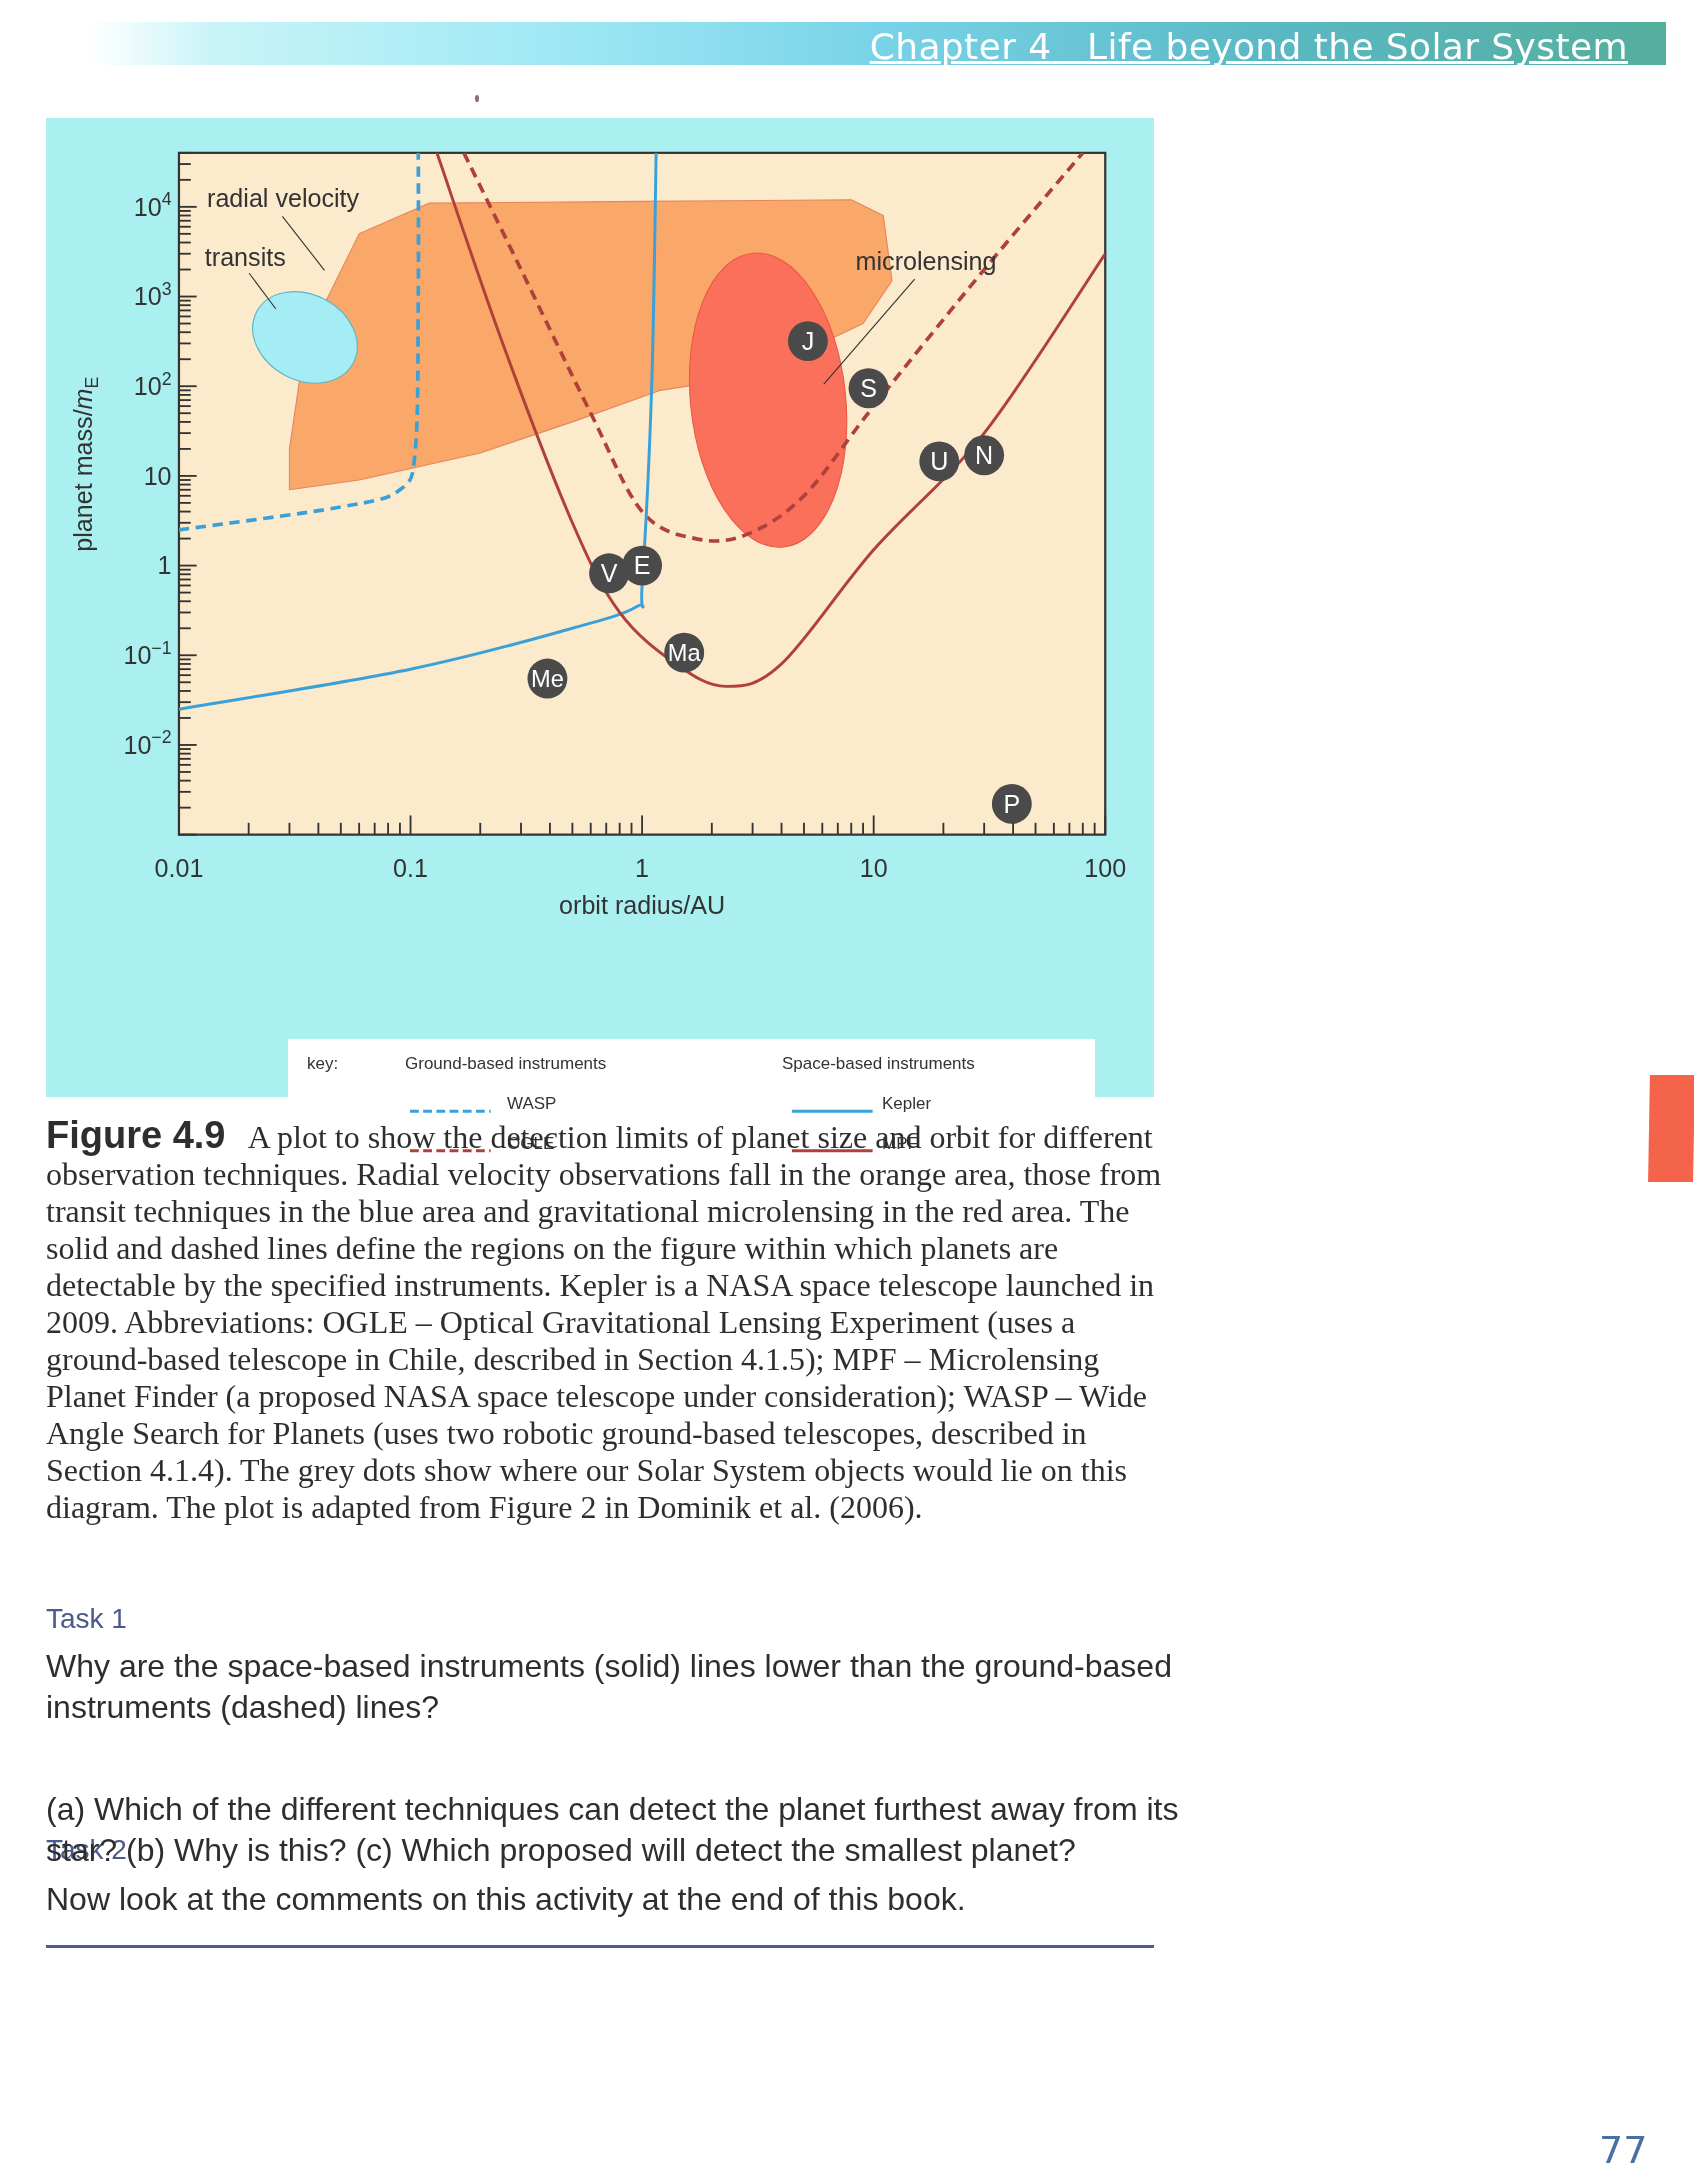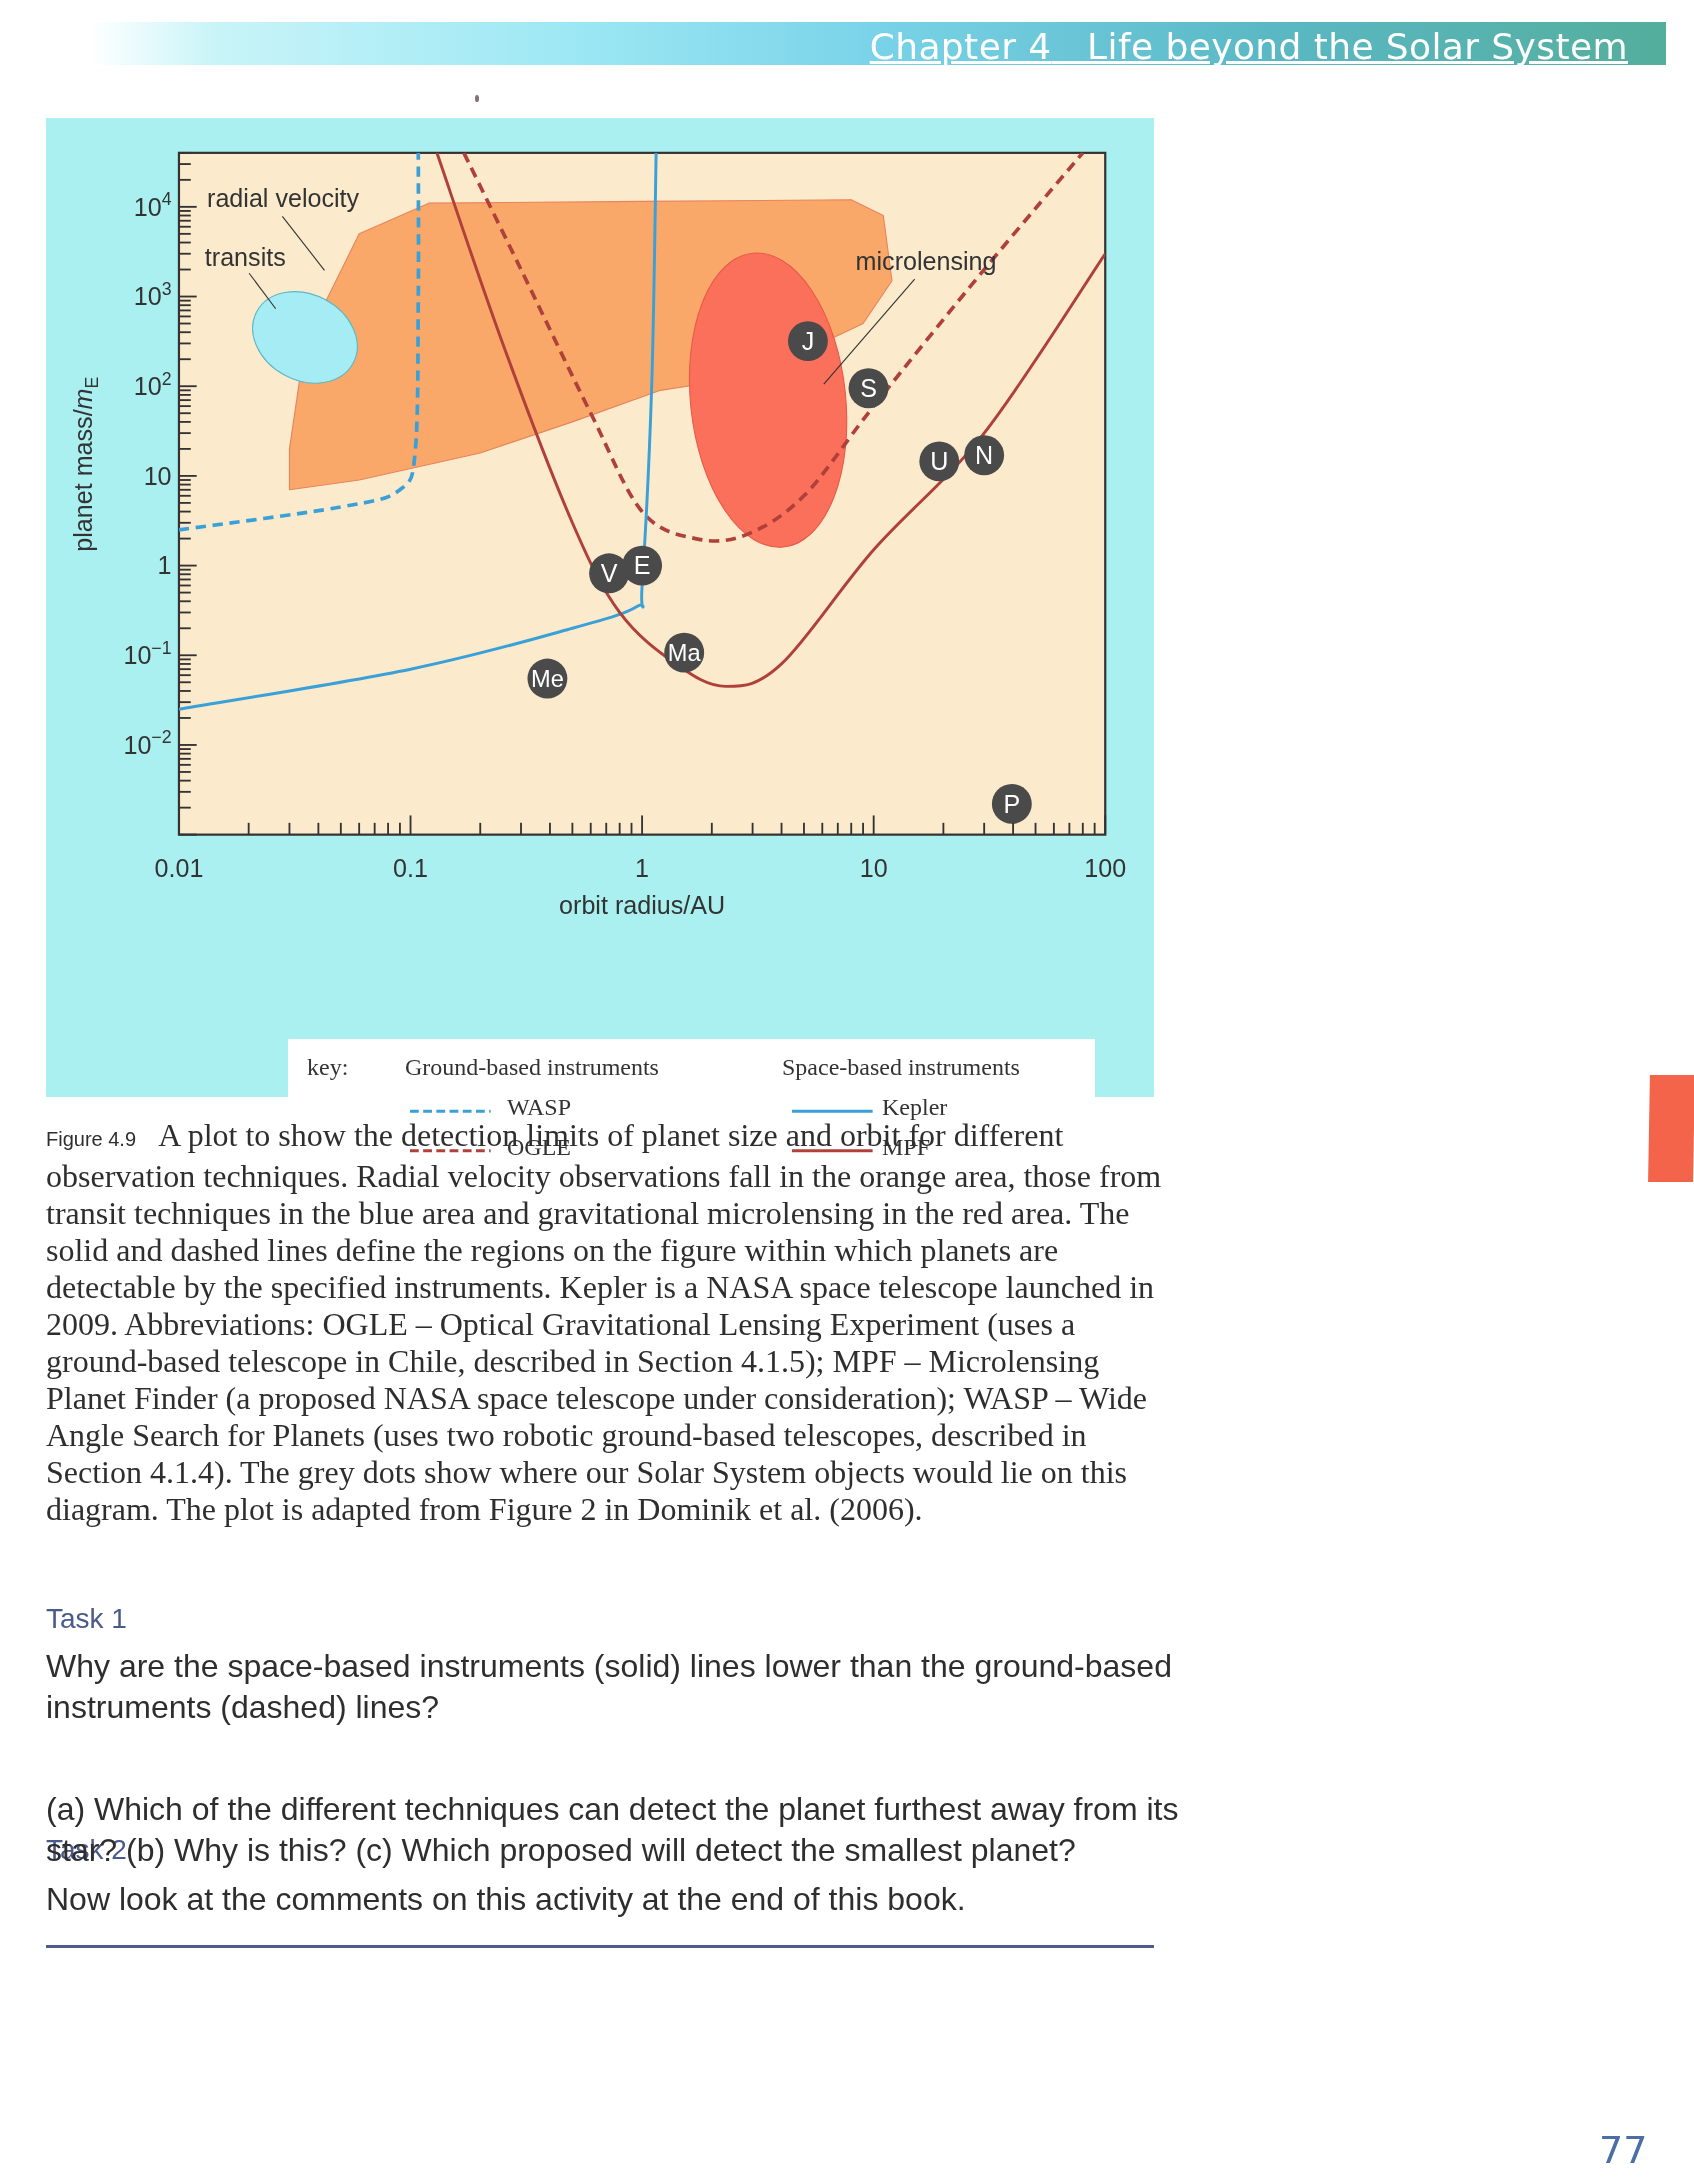--- a/index.html
+++ b/index.html
@@ -5,24 +5,24 @@
   html, body { margin:0; padding:0; }
   body { width:1694px; height:2183px; background:#ffffff; position:relative; overflow:hidden;
          font-family:"Liberation Sans", sans-serif; }
   .header-band { position:absolute; left:89px; top:22px; width:1577px; height:43px;
       background:linear-gradient(to right, #ffffff 0%, #c8f4f8 8%, #9ee8f4 30%, #79d3e8 50%, #5ab8c4 75%, #54ae9c 100%); }
   .header-title { position:absolute; right:38px; top:4.4px; color:#ffffff; font-size:36px;
       font-family:"DejaVu Sans", sans-serif; white-space:pre; letter-spacing:0.4px;text-decoration:underline; }
   .figure-panel { position:absolute; left:46px; top:118px; width:1108px; height:979px; background:#aaf0f0; }
   #chart-svg { position:absolute; left:0; top:0; }
   .key-box { position:absolute; left:242px; top:921px; width:807px; height:143px; background:#ffffff; }
-  .key-text { position:absolute; font-size:24px; color:#333; white-space:nowrap;font-family:Liberation Serif, serif; }
+  .key-text { position:absolute; font-size:17px; color:#333; white-space:nowrap; }
   .caption { position:absolute; left:46px; top:1117px; width:1138px; font-family:"Liberation Serif", serif;
       font-size:32px; line-height:37px; color:#2e2e2e; }
-  .caption b { font-family:"Liberation Sans", sans-serif; font-weight:normal; font-size:20px; }
+  .caption b { font-family:"Liberation Sans", sans-serif; font-weight:bold; font-size:38px; }
   .task-head { position:absolute; left:46px; font-family:Liberation Sans, sans-serif; font-size:28px; color:#4a5a8a; }
   .body-text { position:absolute; left:46px; width:1153px; font-family:Liberation Sans, sans-serif;
       font-size:32px; line-height:41px; color:#2e2e2e; }
   .rule { position:absolute; left:46px; top:1945px; width:1108px; height:3px; background:#525a88; }
   .page-number { position:absolute; left:1599px; top:2128px; font-size:38px; color:#4a6fa5; font-family:"DejaVu Sans", sans-serif; }
   .tab-marker { position:absolute; left:1649px; top:1075px; width:45px; height:107px; background:#f4644a; transform:skew(-1deg); }
   .speck { position:absolute; left:475px; top:95px; width:4.4px; height:7.4px; background:#8a6f6f; border-radius:50%; }
 </style>
 </head>
 <body>

